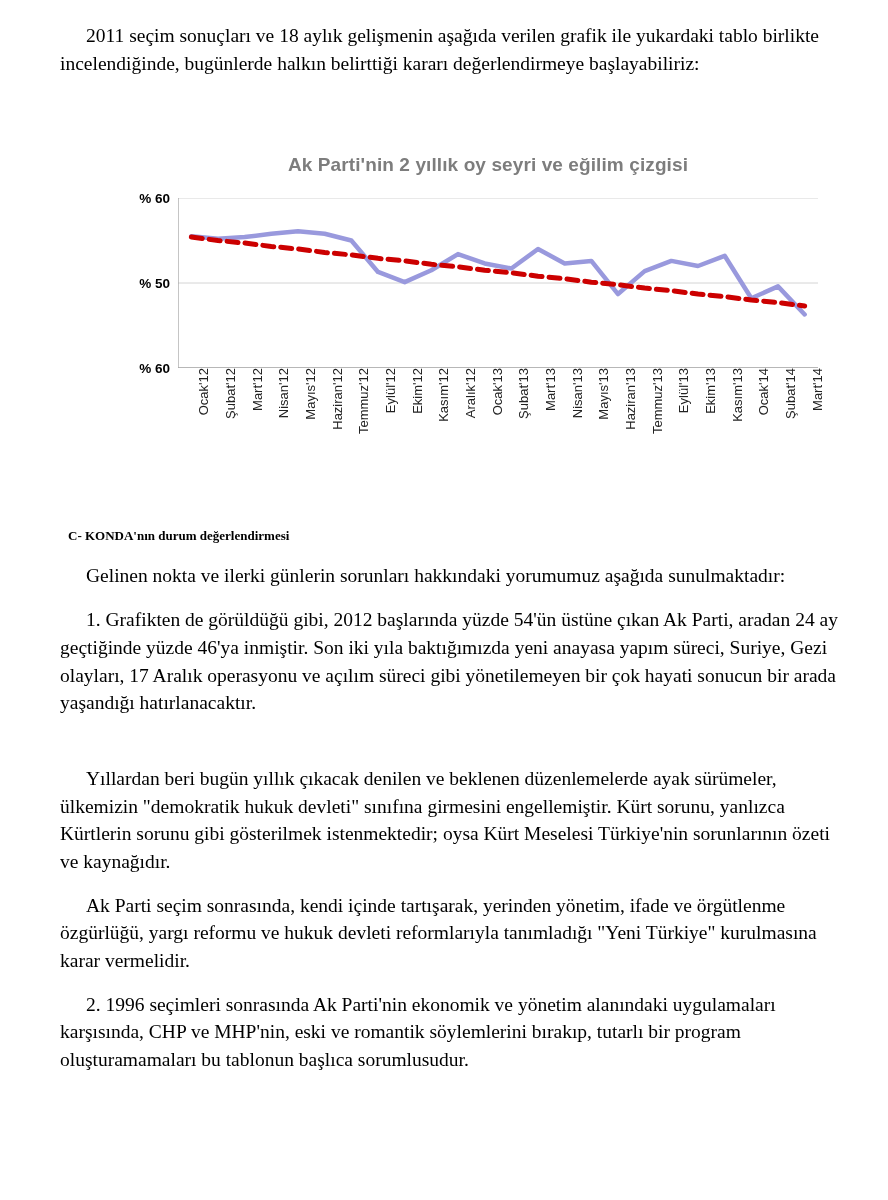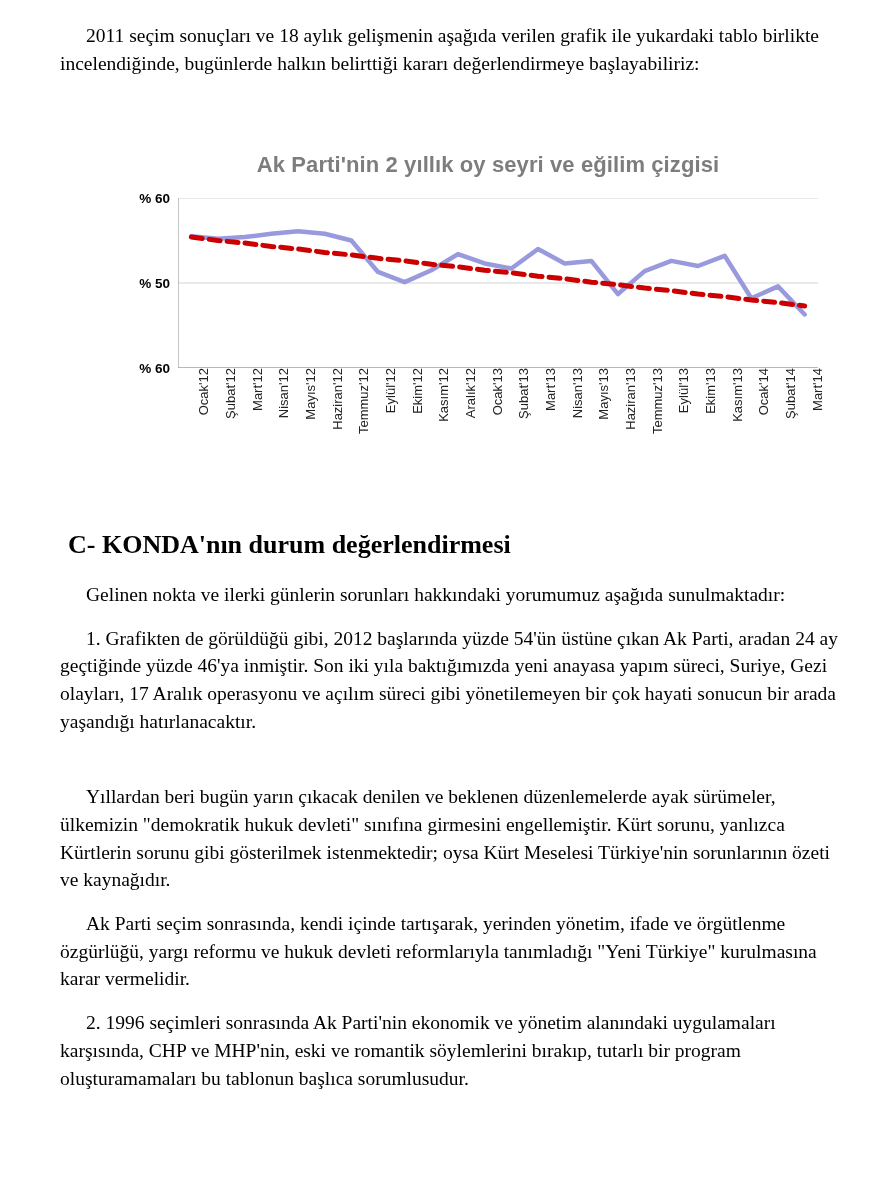--- a/index.html
+++ b/index.html
@@ -26,21 +26,21 @@
     font-family: "Liberation Serif", serif;
     font-size: 19.5px;
     line-height: 1.42;
     text-align: left;
     margin: 0;
     text-indent: 26px;
     color: #000;
   }
   .heading {
     font-family: "Liberation Serif", serif;
-    font-size: 26px;
+    font-size: 13px;
     font-weight: bold;
     line-height: 1.42;
     margin: 0;
     text-indent: 8px;
   }
   .intro-block {
     position: absolute;
     left: 60px;
     top: 22px;
     width: 772px;
@@ -58,21 +58,21 @@
   .chart-wrap {
     position: absolute;
     left: 118px;
     top: 150px;
     width: 700px;
     height: 310px;
   }
   .chart-title {
     font-family: "Liberation Sans", sans-serif;
     font-weight: bold;
-    font-size: 22px;
+    font-size: 19px;
     color: #7d7d7d;
     text-align: center;
     letter-spacing: .1px;
     margin: 0;
     padding-left: 40px;
     height: 30px;
     line-height: 30px;
     white-space: nowrap;
   }
   .y-labels {
@@ -197,20 +197,20 @@
 
   <div class="body-block">
     <p class="heading">C- KONDA'nın durum değerlendirmesi</p>
     <div class="gap-sm"></div>
     <p class="para">Gelinen nokta ve ilerki günlerin sorunları hakkındaki yorumumuz aşağıda sunulmaktadır:</p>
     <div class="gap-md"></div>
     <p class="para">1. Grafikten de görüldüğü gibi, 2012 başlarında yüzde 54'ün üstüne çıkan Ak Parti, aradan 24 ay geçtiğinde yüzde 46'ya inmiştir.  Son iki yıla baktığımızda yeni anayasa yapım süreci, Suriye, Gezi olayları, 17 Aralık operasyonu ve açılım süreci gibi yönetilemeyen bir çok hayati sonucun bir arada yaşandığı hatırlanacaktır.</p>
     <div class="gap-md"></div>
     <div class="gap-md"></div>
     <div class="gap-md"></div>
-    <p class="para">Yıllardan beri bugün yarın çıkacak denilen ve beklenen düzenlemelerde ayak sürümeler, ülkemizin "demokratik hukuk devleti" sınıfına girmesini engellemiştir. Kürt sorunu, yanlızca Kürtlerin sorunu gibi gösterilmek istenmektedir; oysa Kürt Meselesi Türkiye'nin sorunlarının özeti ve kaynağıdır.</p>
+    <p class="para">Yıllardan beri bugün yıllık çıkacak denilen ve beklenen düzenlemelerde ayak sürümeler, ülkemizin "demokratik hukuk devleti" sınıfına girmesini engellemiştir. Kürt sorunu, yanlızca Kürtlerin sorunu gibi gösterilmek istenmektedir; oysa Kürt Meselesi Türkiye'nin sorunlarının özeti ve kaynağıdır.</p>
     <div class="gap-md"></div>
     <p class="para">Ak Parti seçim sonrasında, kendi içinde tartışarak, yerinden yönetim, ifade ve örgütlenme özgürlüğü, yargı reformu ve hukuk devleti reformlarıyla tanımladığı "Yeni Türkiye" kurulmasına karar vermelidir.</p>
     <div class="gap-md"></div>
     <p class="para">2. 1996 seçimleri sonrasında Ak Parti'nin ekonomik ve yönetim alanındaki uygulamaları karşısında, CHP ve MHP'nin, eski ve romantik söylemlerini bırakıp, tutarlı bir program oluşturamamaları bu tablonun başlıca sorumlusudur.</p>
   </div>
 
 </div>
 
 </body></html>

